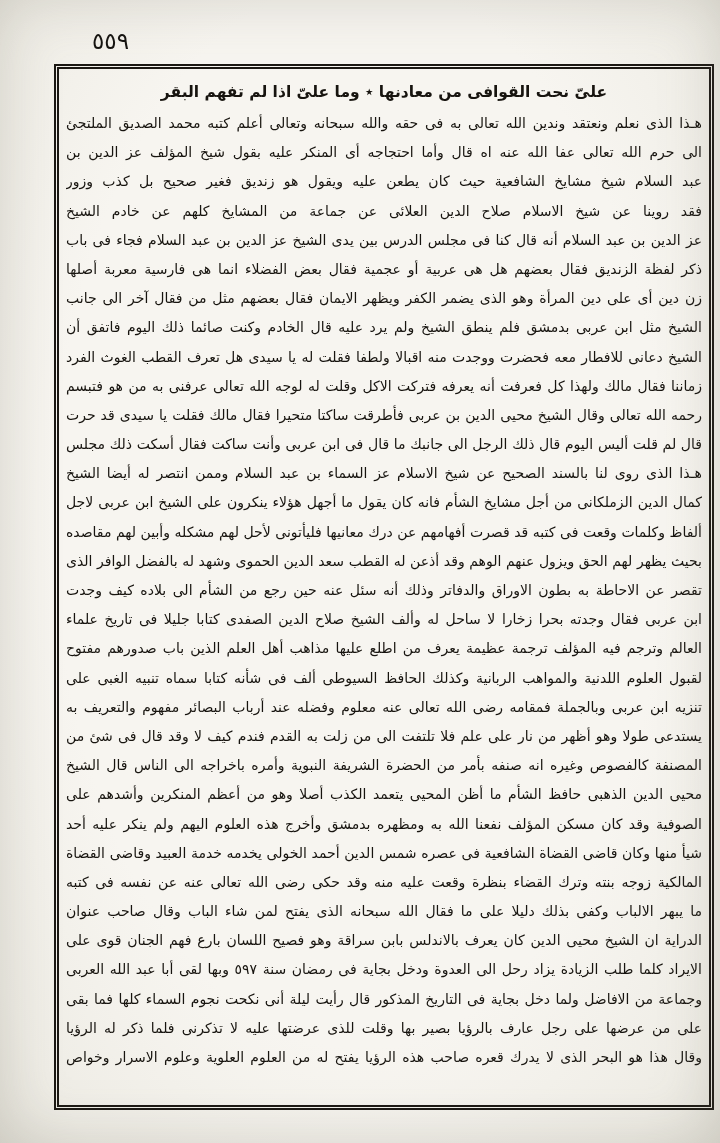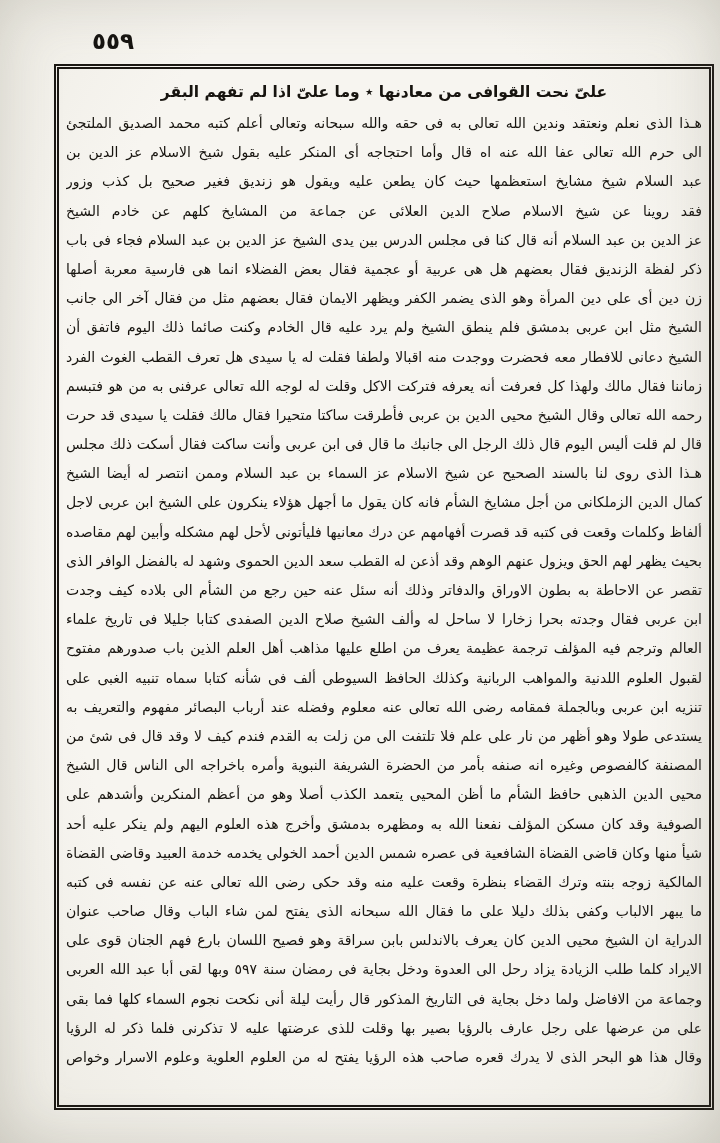--- a/index.html
+++ b/index.html
@@ -11,21 +11,21 @@
   }
   .page{
     position:absolute;inset:0;
     background:
       radial-gradient(ellipse at 50% 45%, #f7f5f0 60%, #efede6 88%, #e6e4dc 100%);
     color:#17140f;
   }
   .page-number{
     position:absolute;
     top:28px;left:92px;
-    font-size:23px;font-weight:bold;
+    font-size:23px;font-weight:normal;
     letter-spacing:2px;
     color:#151310;
   }
   .frame{
     position:absolute;
     left:54px;top:64px;
     width:660px;height:1046px;
     border:5px double #1b1813;
     box-sizing:border-box;
     background:transparent;
@@ -61,22 +61,22 @@
 <body>
 
 <div class="page">
   <div class="page-number">٥٥٩</div>
 
   <div class="frame">
     <div class="verse">علىّ نحت القوافى من معادنها ٭ وما علىّ اذا لم تفهم البقر</div>
 
     <div class="body-lines">
         <div class="line">هـذا الذى نعلم ونعتقد وندين الله تعالى به فى حقه والله سبحانه وتعالى أعلم كتبه محمد الصديق الملتجئ</div>
-        <div class="line">الى حرم الله تعالى عفا الله عنه اه قال وأما احتجاجه أى المنكر عليه بقول شيخ الاسلام عز الدين بن</div>
-        <div class="line">عبد السلام شيخ مشايخ استعظمها حيث كان يطعن عليه ويقول هو زنديق فغير صحيح بل كذب وزور</div>
+        <div class="line">الى حرم الله تعالى عفا الله عنه اه قال وأما احتجاجه أى المنكر عليه بقول شيخ المؤلف عز الدين بن</div>
+        <div class="line">عبد السلام شيخ مشايخ الشافعية حيث كان يطعن عليه ويقول هو زنديق فغير صحيح بل كذب وزور</div>
         <div class="line">فقد روينا عن شيخ الاسلام صلاح الدين العلائى عن جماعة من المشايخ كلهم عن خادم الشيخ</div>
         <div class="line">عز الدين بن عبد السلام أنه قال كنا فى مجلس الدرس بين يدى الشيخ عز الدين بن عبد السلام فجاء فى باب الردة</div>
         <div class="line">ذكر لفظة الزنديق فقال بعضهم هل هى عربية أو عجمية فقال بعض الفضلاء انما هى فارسية معربة أصلها</div>
         <div class="line">زن دين أى على دين المرأة وهو الذى يضمر الكفر ويظهر الايمان فقال بعضهم مثل من فقال آخر الى جانب</div>
         <div class="line">الشيخ مثل ابن عربى بدمشق فلم ينطق الشيخ ولم يرد عليه قال الخادم وكنت صائما ذلك اليوم فاتفق أن</div>
         <div class="line">الشيخ دعانى للافطار معه فحضرت ووجدت منه اقبالا ولطفا فقلت له يا سيدى هل تعرف القطب الغوث الفرد فى</div>
         <div class="line">زماننا فقال مالك ولهذا كل فعرفت أنه يعرفه فتركت الاكل وقلت له لوجه الله تعالى عرفنى به من هو فتبسم</div>
         <div class="line">رحمه الله تعالى وقال الشيخ محيى الدين بن عربى فأطرقت ساكتا متحيرا فقال مالك فقلت يا سيدى قد حرت</div>
         <div class="line">قال لم قلت أليس اليوم قال ذلك الرجل الى جانبك ما قال فى ابن عربى وأنت ساكت فقال أسكت ذلك مجلس الفقهاء</div>
         <div class="line">هـذا الذى روى لنا بالسند الصحيح عن شيخ الاسلام عز السماء بن عبد السلام وممن انتصر له أيضا الشيخ</div>

